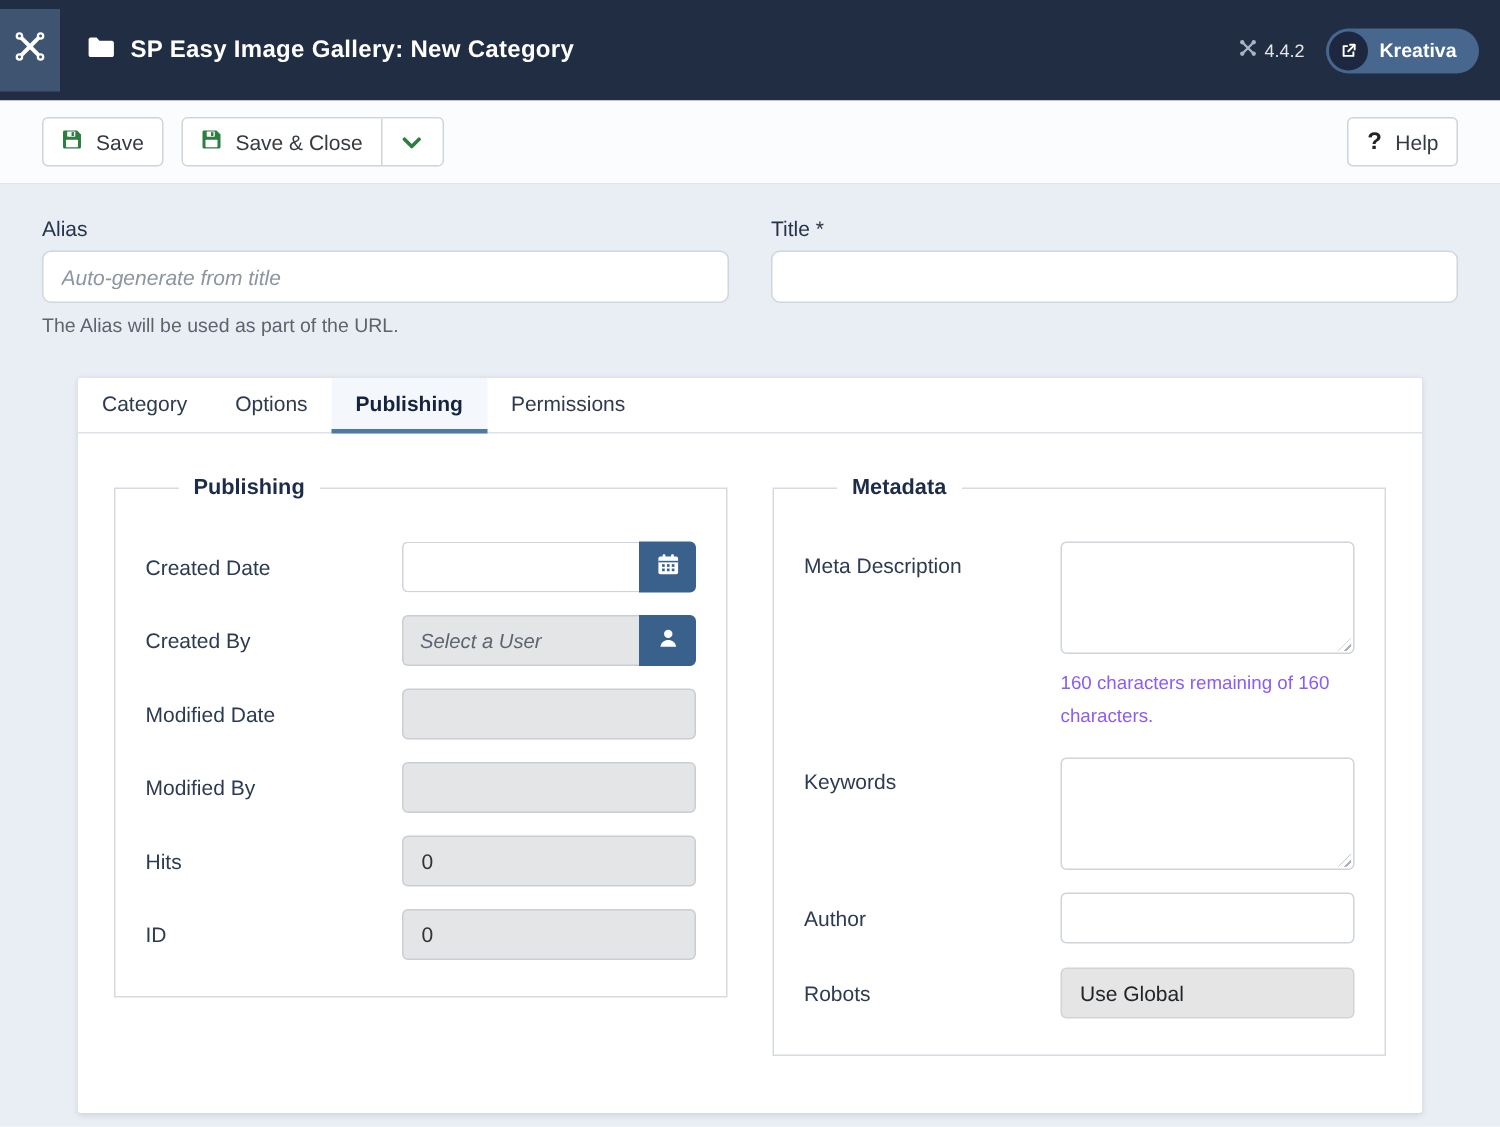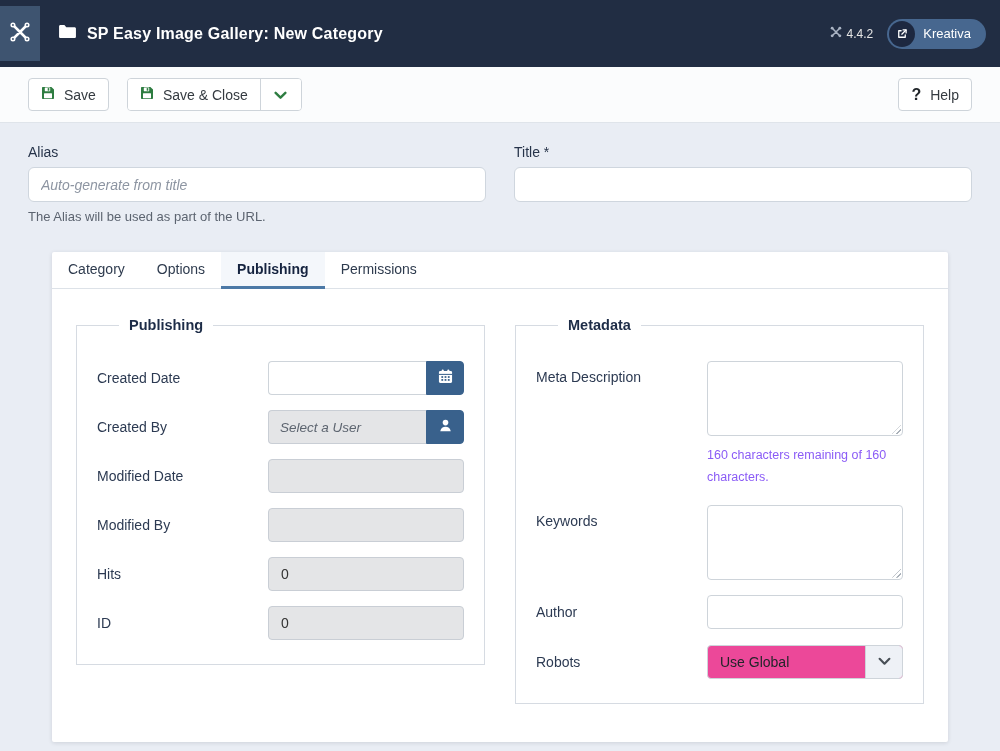--- a/index.html
+++ b/index.html
@@ -8,26 +8,26 @@
 
   
   .header { height:67px; background:#212d43; display:flex; align-items:center; }
   .logo-tile { width:40px; height:55px; background:#3e5470; display:flex; align-items:center; justify-content:center; flex:0 0 auto; cursor:pointer; }
   .header-titlewrap { display:flex; align-items:center; gap:10px; margin-left:18px; }
   .header-title { color:#fff; font-size:16px; font-weight:bold; letter-spacing:.2px; }
   .header-right { margin-left:auto; display:flex; align-items:center; gap:14px; padding-right:14px; }
   .version { color:#e5e5e5; font-size:12px; display:flex; align-items:center; gap:5px; }
   .kreativa-btn { background:#47678f; border:none; border-radius:16px; height:30px; display:flex; align-items:center; gap:8px; padding:2px 15px 2px 2px; cursor:pointer; }
   .kreativa-circle { width:26px; height:26px; border-radius:50%; background:#1d2840; display:flex; align-items:center; justify-content:center; }
-  .kreativa-label { color:#fff; font-size:13px; font-weight:normal; }
+  .kreativa-label { color:#fff; font-size:13px; font-weight:bold; }
 
   
   .toolbar { height:56px; background:#fbfcfd; border-bottom:1px solid #dfe4ea; display:flex; align-items:center; padding:0 28px; }
   .btn { background:#fff; border:1px solid #ced4da; border-radius:4px; height:33px; padding:0 12px; font-size:14px; color:#343a40; display:inline-flex; align-items:center; gap:9px; cursor:pointer; font-family:inherit; }
-  .btn-group { display:flex; margin-left:18px; border:1px solid #ced4da; border-radius:4px; overflow:hidden; }
+  .btn-group { display:flex; margin-left:12px; border:1px solid #ced4da; border-radius:4px; overflow:hidden; }
   .btn-group .btn { border:none; border-radius:0; height:31px; }
   .btn-caret { border-left:1px solid #ced4da !important; width:41px; justify-content:center; padding:0; }
   .btn-close { margin-left:12px; }
   .toolbar-right { margin-left:auto; }
   .qmark { font-size:16px; font-weight:bold; color:#212529; }
 
   
   .content { padding:21px 28px 0; }
   .form-row { display:flex; gap:28px; }
   .form-col { flex:1; min-width:0; }
@@ -60,21 +60,21 @@
   .ig-input.gray { background:#e4e5e7; border-color:#c9ced5; }
   .ig-input.gray::placeholder, .ph-italic::placeholder { font-style:italic; color:#5d6570; }
 
   .ta-wrap { position:relative; width:196px; }
   textarea.meta { width:196px; height:75px; border:1px solid #ced4da; border-radius:4px; padding:6px 9px; font-size:13.5px; font-family:inherit; resize:none; display:block; background:#fff; }
   .resize-grip { position:absolute; right:2px; bottom:2px; width:9px; height:9px; cursor:nwse-resize;
      background:repeating-linear-gradient(135deg, transparent, transparent 2px, #aab1b9 2px, #aab1b9 3.4px);
      clip-path:polygon(100% 0, 100% 100%, 0 100%); }
   .help-small { font-size:12.5px; color:#8b5cf6; margin-top:9px; line-height:1.75; width:196px; }
 
-  .select { width:196px; height:34px; border:1px solid #ced4da; border-radius:4px; display:flex; overflow:hidden; background:#ec4899; cursor:pointer; }
+  .select { width:196px; height:34px; border:1px solid #ced4da; border-radius:4px; display:flex; overflow:hidden; background:#e5e5e5; cursor:pointer;flex-direction:column; }
   .select-text { flex:1; padding:0 12px; line-height:32px; font-size:14px; color:#212529; }
   .select-caret { width:37px; background:#eef1f6; border-left:1px solid #ced4da; display:flex; align-items:center; justify-content:center; }
 
   .mb16 { margin-bottom:16px; }
 </style>
 </head>
 <body>
 
 <div class="header">
   <div class="logo-tile">

